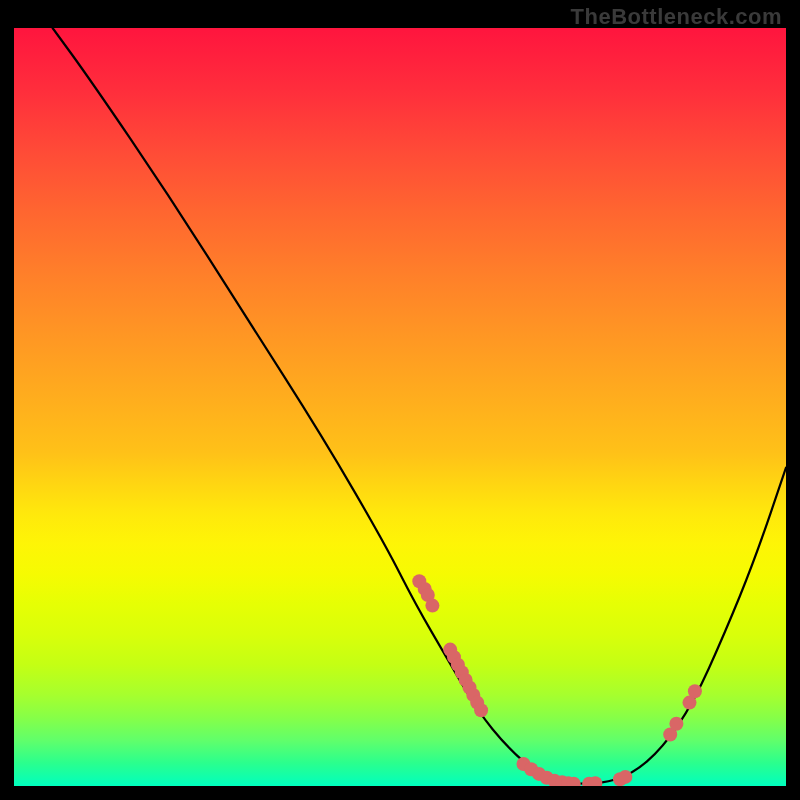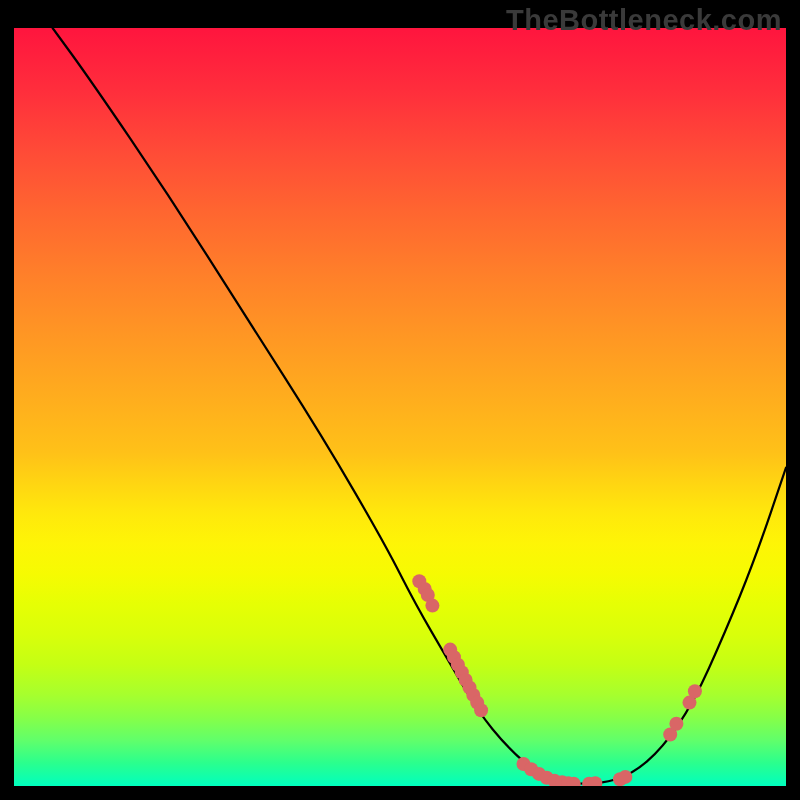--- a/index.html
+++ b/index.html
@@ -8,21 +8,21 @@
     height: 800px;
     background: #000;
     position: relative;
     font-family: Arial, sans-serif;
   }
   .watermark {
     position: absolute;
     top: 4px;
     right: 18px;
     color: #3a3a3a;
-    font-size: 29px;
+    font-size: 22px;
     font-weight: bold;
     letter-spacing: 0.5px;
     z-index: 10;
   }
   .plot-area {
     position: absolute;
     top: 28px;
     left: 14px;
     width: 772px;
     height: 758px;

